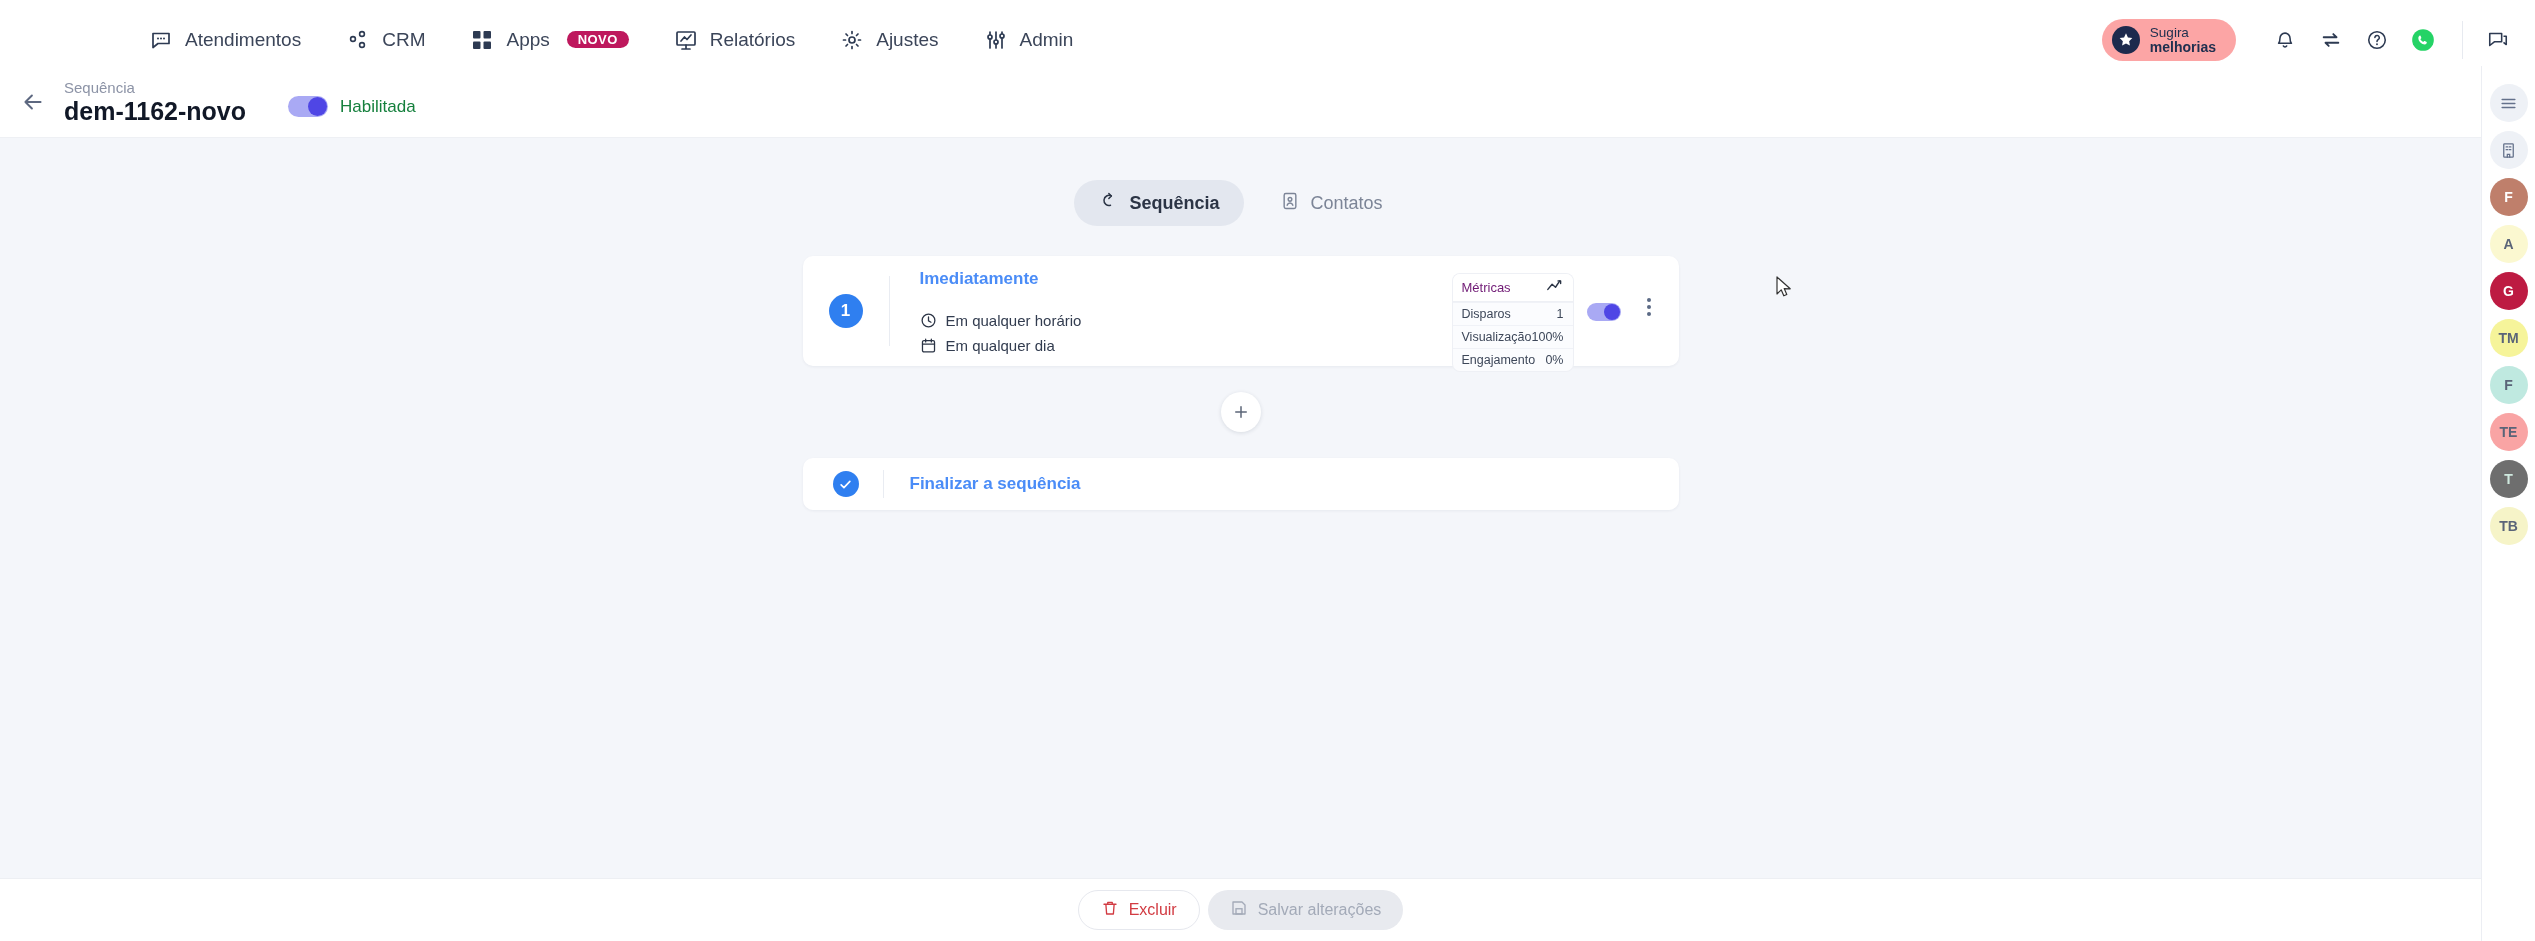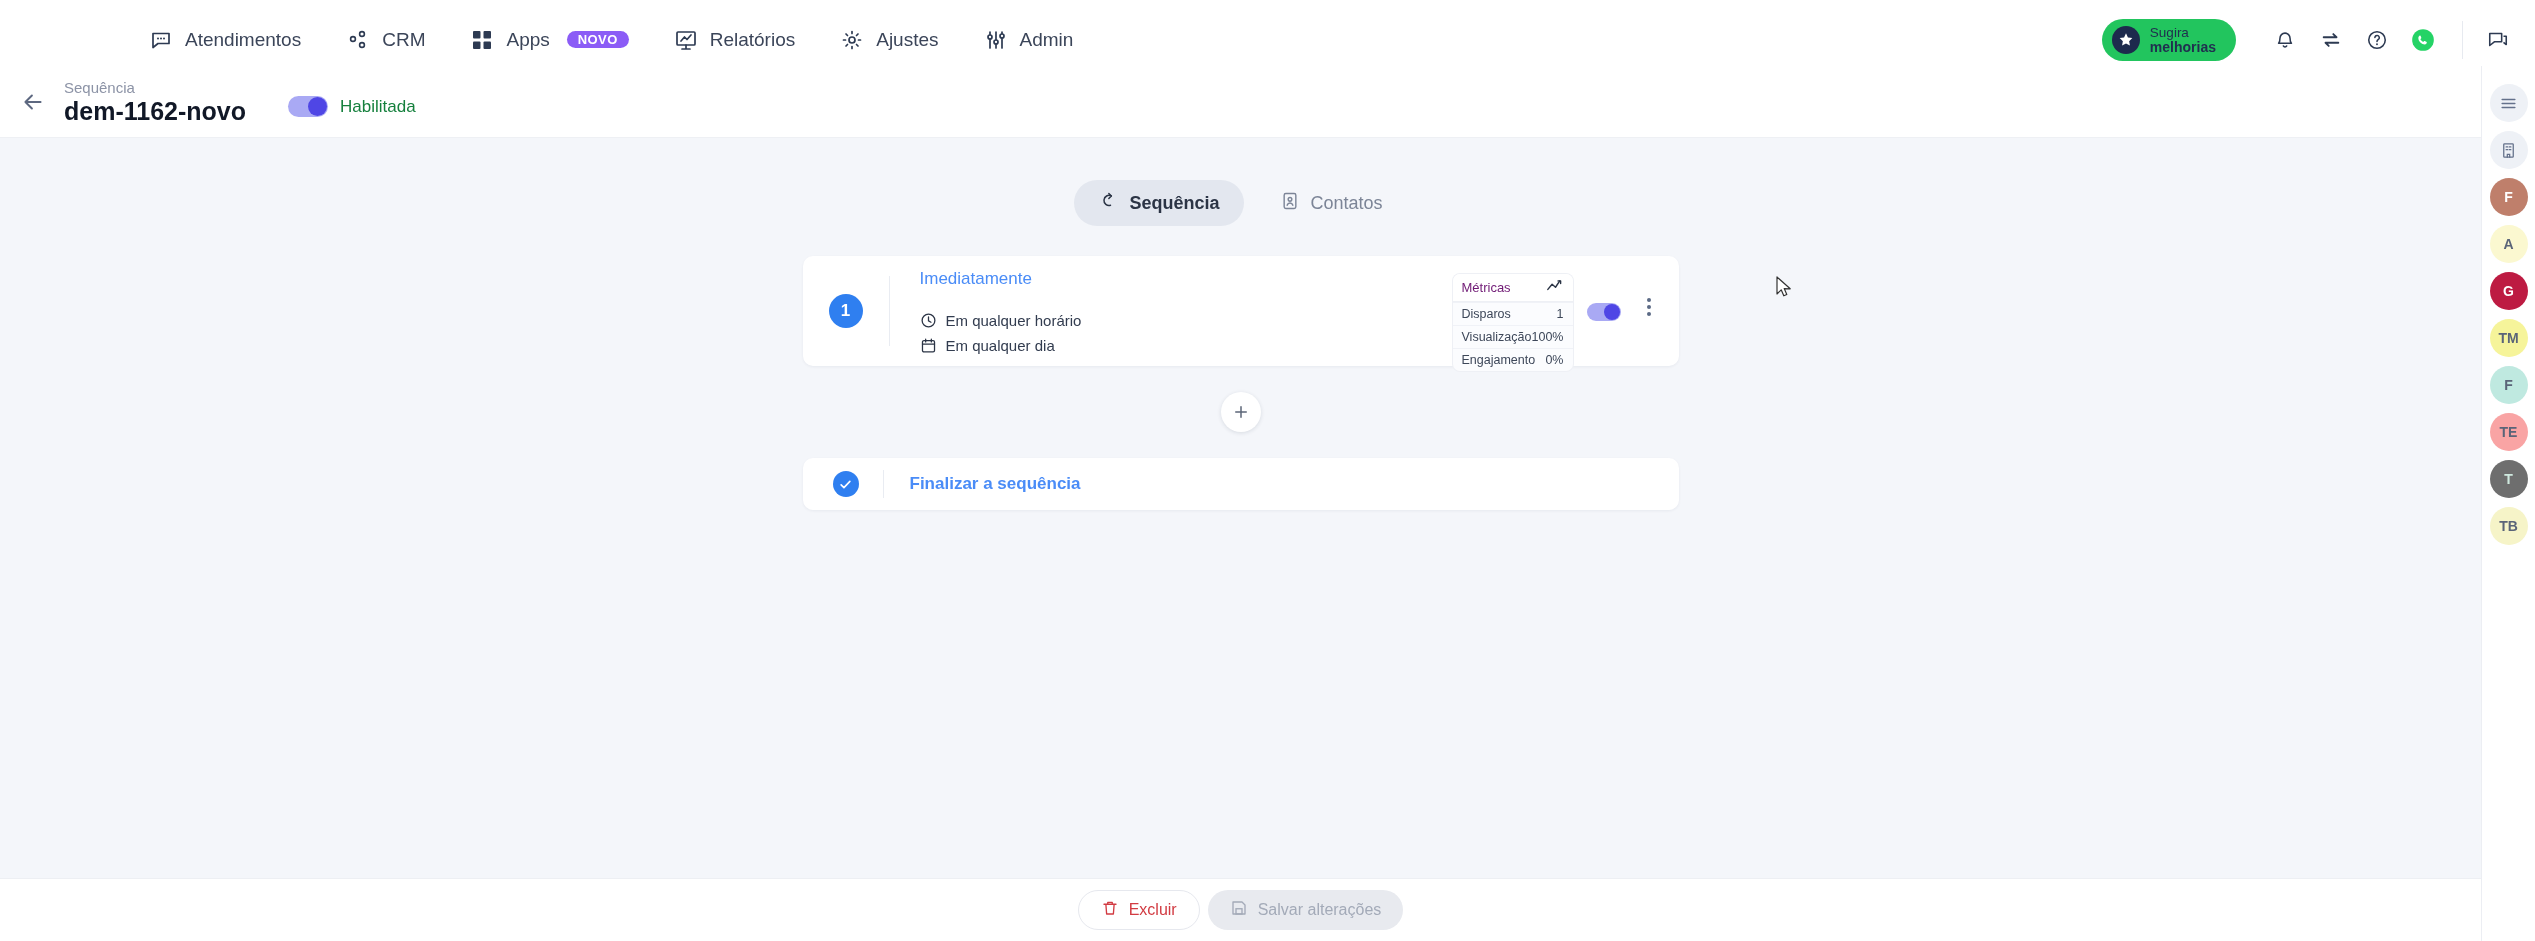--- a/index.html
+++ b/index.html
@@ -23,31 +23,31 @@
     display: flex; align-items: center;
     margin-left: 148px; gap: 44px;
   }
   .nav-item {
     display: flex; align-items: center; gap: 11px;
     color: #3b4559; font-size: 19px; cursor: pointer;
     height: 40px;
   }
   .nav-item .ico { display: flex; align-items: center; justify-content: center; width: 26px; height: 26px; }
   .novo-badge {
-    background: #8b5cf6; color: #fff; font-size: 13px; font-weight: bold;
+    background: #be185d; color: #fff; font-size: 13px; font-weight: bold;
     letter-spacing: .4px;
     border-radius: 20px; padding: 1px 11px; margin-left: 6px;
   }
   .nav-right {
     margin-left: auto; display: flex; align-items: center; gap: 0px;
     padding-right: 0px;
   }
   .suggest-btn {
     display: flex; align-items: center; gap: 10px;
-    background: #22c55e; border-radius: 24px;
+    background: #fca5a5; border-radius: 24px;
     height: 42px; padding: 0 20px 0 10px;
     cursor: pointer; margin-right: 26px;
   }
   .suggest-star {
     width: 28px; height: 28px; border-radius: 50%;
     background: #1d2a4d; display:flex; align-items:center; justify-content:center;
   }
   .suggest-txt { font-size: 13.5px; color: #20304f; line-height: 13px; }
   .suggest-txt b { display:block; font-weight: bold; font-size: 14px; margin-top:2px;}
   .nav-icon-btn {
@@ -109,21 +109,21 @@
     position: relative;
   }
   .step-num {
     width: 34px; height: 34px; border-radius: 50%;
     background: #2f7ff0; color:#fff; font-size: 17px; font-weight:bold;
     display:flex; align-items:center; justify-content:center;
     margin-left: 26px;
   }
   .vline { width:1px; height: 70px; background:#e9ecf2; margin-left: 26px; }
   .step-sched { margin-left: 30px; }
-  .sched-title { color:#4a8cf7; font-size: 17px; font-weight:normal; margin-bottom: 23px;}
+  .sched-title { color:#4a8cf7; font-size: 17px; font-weight:bold; margin-bottom: 23px;}
   .sched-row { display:flex; align-items:flex-end; gap: 9px; color:#323c4f; font-size: 15px; margin-top: 8px;}
   .sched-row .ico { color:#2b3445; display:flex; }
 
   .bot-block { display:flex; align-items:flex-start; gap: 14px; margin-left: 150px; }
   .bot-avatar { width: 34px; height: 34px; margin-top: 3px; }
   .bot-name { font-size: 16px; font-weight: bold; color:#1f2937; line-height: 19px;}
   .bot-id { font-size: 15px; color:#6f798f; line-height: 20px; margin-top:2px;}
   .badge-arch {
     display:inline-block; margin-top: 8px;
     background:#f9a8ae; color:#fff; font-size: 12px; font-weight:bold;

